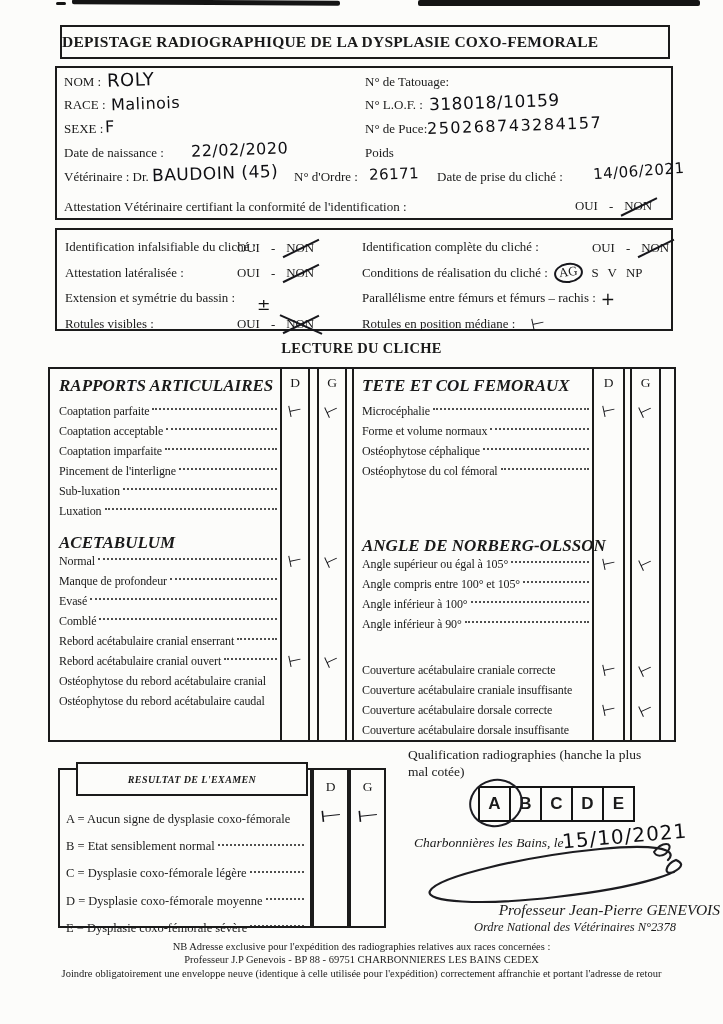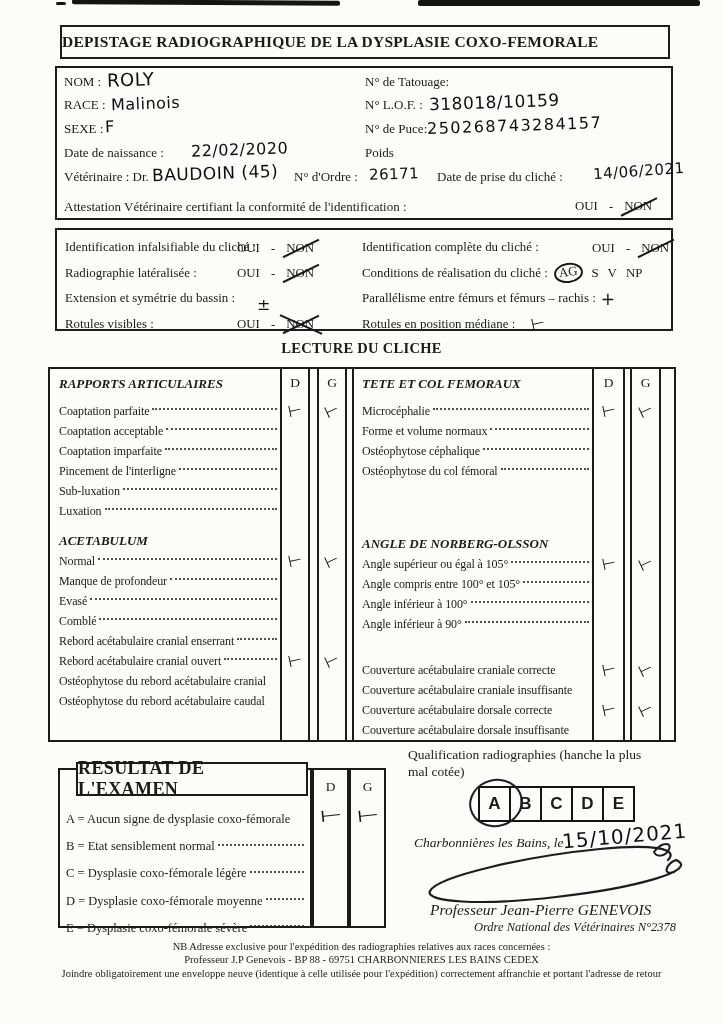--- a/index.html
+++ b/index.html
@@ -35,54 +35,54 @@
 
   
   #main-table{left:48px;top:367px;width:628px;height:375px;}
   .labels{position:absolute;top:0;bottom:0;display:flex;flex-direction:column;box-sizing:border-box;}
   #left-labels{left:0;width:229px;padding-left:9px;}
   #right-labels{left:306px;width:235px;padding-left:6px;}
   .row{height:20px;display:flex;align-items:center;min-width:0;}
   .rl{font-size:12px;white-space:nowrap;letter-spacing:-.1px;}
   .lead{flex:1;margin:0 2px 4px 3px;border-bottom:2px dotted rgba(35,35,35,.8);min-width:0;}
   .hrow{height:32px;padding-top:7px;box-sizing:border-box;}
-  .sect{font-weight:bold;font-style:italic;font-size:13px;white-space:nowrap;}
+  .sect{font-weight:bold;font-style:italic;font-size:17px;white-space:nowrap;}
   .t18{height:18px;}
   .s12{height:12px;}.s55{height:55px;}.s26{height:26px;}
   .dgbox{position:absolute;top:0;bottom:0;border-left:2px solid #1b1b1b;border-right:2px solid #1b1b1b;
          box-sizing:border-box;display:flex;flex-direction:column;align-items:center;}
   .dgbox .hrow{padding-top:6px;font-size:13.5px;font-weight:normal;}
   .mrow{justify-content:center;width:100%;}
   .mk{font-family:"DejaVu Sans",sans-serif;font-size:16px;color:#131318;display:inline-block;transform:rotate(-12deg);line-height:1;}
   .vline{position:absolute;top:0;bottom:0;border-left:2.5px solid #1b1b1b;}
 
   
   #res-box{left:58px;top:768px;width:254px;height:160px;}
   #res-head{left:76px;top:762px;width:232px;height:34px;background:#fcfcfa;display:flex;align-items:center;justify-content:center;z-index:2;}
-  #res-head span{font-weight:bold;font-size:18px;letter-spacing:.4px;}
+  #res-head span{font-weight:bold;font-size:10px;letter-spacing:.4px;font-style:italic;}
   #res-labels{position:absolute;left:66px;top:806px;width:240px;}
   .rrow{height:27.2px;display:flex;align-items:center;font-size:12.5px;white-space:nowrap;}
   .resdg{position:absolute;border:2px solid #1b1b1b;box-sizing:border-box;display:flex;flex-direction:column;align-items:center;}
   .rhead{height:36px;padding-top:9px;font-size:13.5px;box-sizing:border-box;}
   .rrow.mrow{width:100%;justify-content:center;}
   .mk.wide{transform:rotate(-6deg) scaleX(1.6);}
 
   
   #qual-1{left:408px;top:747px;font-size:13.5px;}
   #qual-2{left:408px;top:764px;font-size:13.5px;}
   #grades{left:478px;top:786px;display:flex;position:absolute;}
   .grade{width:33px;height:36px;border:2px solid #141414;margin-left:-2px;display:flex;align-items:center;justify-content:center;
          font-family:"Liberation Sans",sans-serif;font-weight:bold;font-size:17px;box-sizing:border-box;background:transparent;}
   .grade:first-child{margin-left:0;}
   #a-circle{left:469px;top:779px;width:50px;height:44px;border:2.5px solid #1c1c22;border-radius:50%;transform:rotate(-14deg);position:absolute;}
 
   
   #place-line{left:414px;top:835px;font-style:italic;font-size:13.5px;}
   #sig-date{left:562px;top:824px;font-size:20px;transform:rotate(-5deg);letter-spacing:1px;}
-  #signer{left:430px;top:901px;width:290px;text-align:left;font-style:italic;font-size:15.5px;}
+  #signer{left:430px;top:901px;width:290px;text-align:right;font-style:italic;font-size:15.5px;}
   #ordre-line{left:430px;top:920px;width:290px;text-align:center;font-style:italic;font-size:12.5px;}
   #sig-svg{position:absolute;left:418px;top:838px;}
 
   
   .foot{position:absolute;left:0;width:723px;text-align:center;font-size:10.5px;white-space:nowrap;}
   #foot-1{top:941px;}
   #foot-2{top:954px;}
   #foot-3{top:968px;}
 </style>
 </head>
@@ -136,21 +136,21 @@
     <div class="qcol" style="left:8px;width:300px;">
       <div class="qrow">
         <span>Identification infalsifiable du cliché :</span>
         <span class="ouinon abs-pos" style="left:172px;">
           <span>OUI</span>
             <span>-</span>
             <span class="xslash">NON</span>
         </span>
       </div>
       <div class="qrow">
-        <span>Radiographie latéralisée :</span>
+        <span>Attestation latéralisée :</span>
         <span class="ouinon abs-pos" style="left:172px;">
           <span>OUI</span>
             <span>-</span>
             <span class="xslash">NON</span>
         </span>
       </div>
       <div class="qrow">
         <span>Extension et symétrie du bassin :</span>
         <span class="pm abs-pos" style="position:absolute;left:192px;top:9px;">±</span>
       </div>

